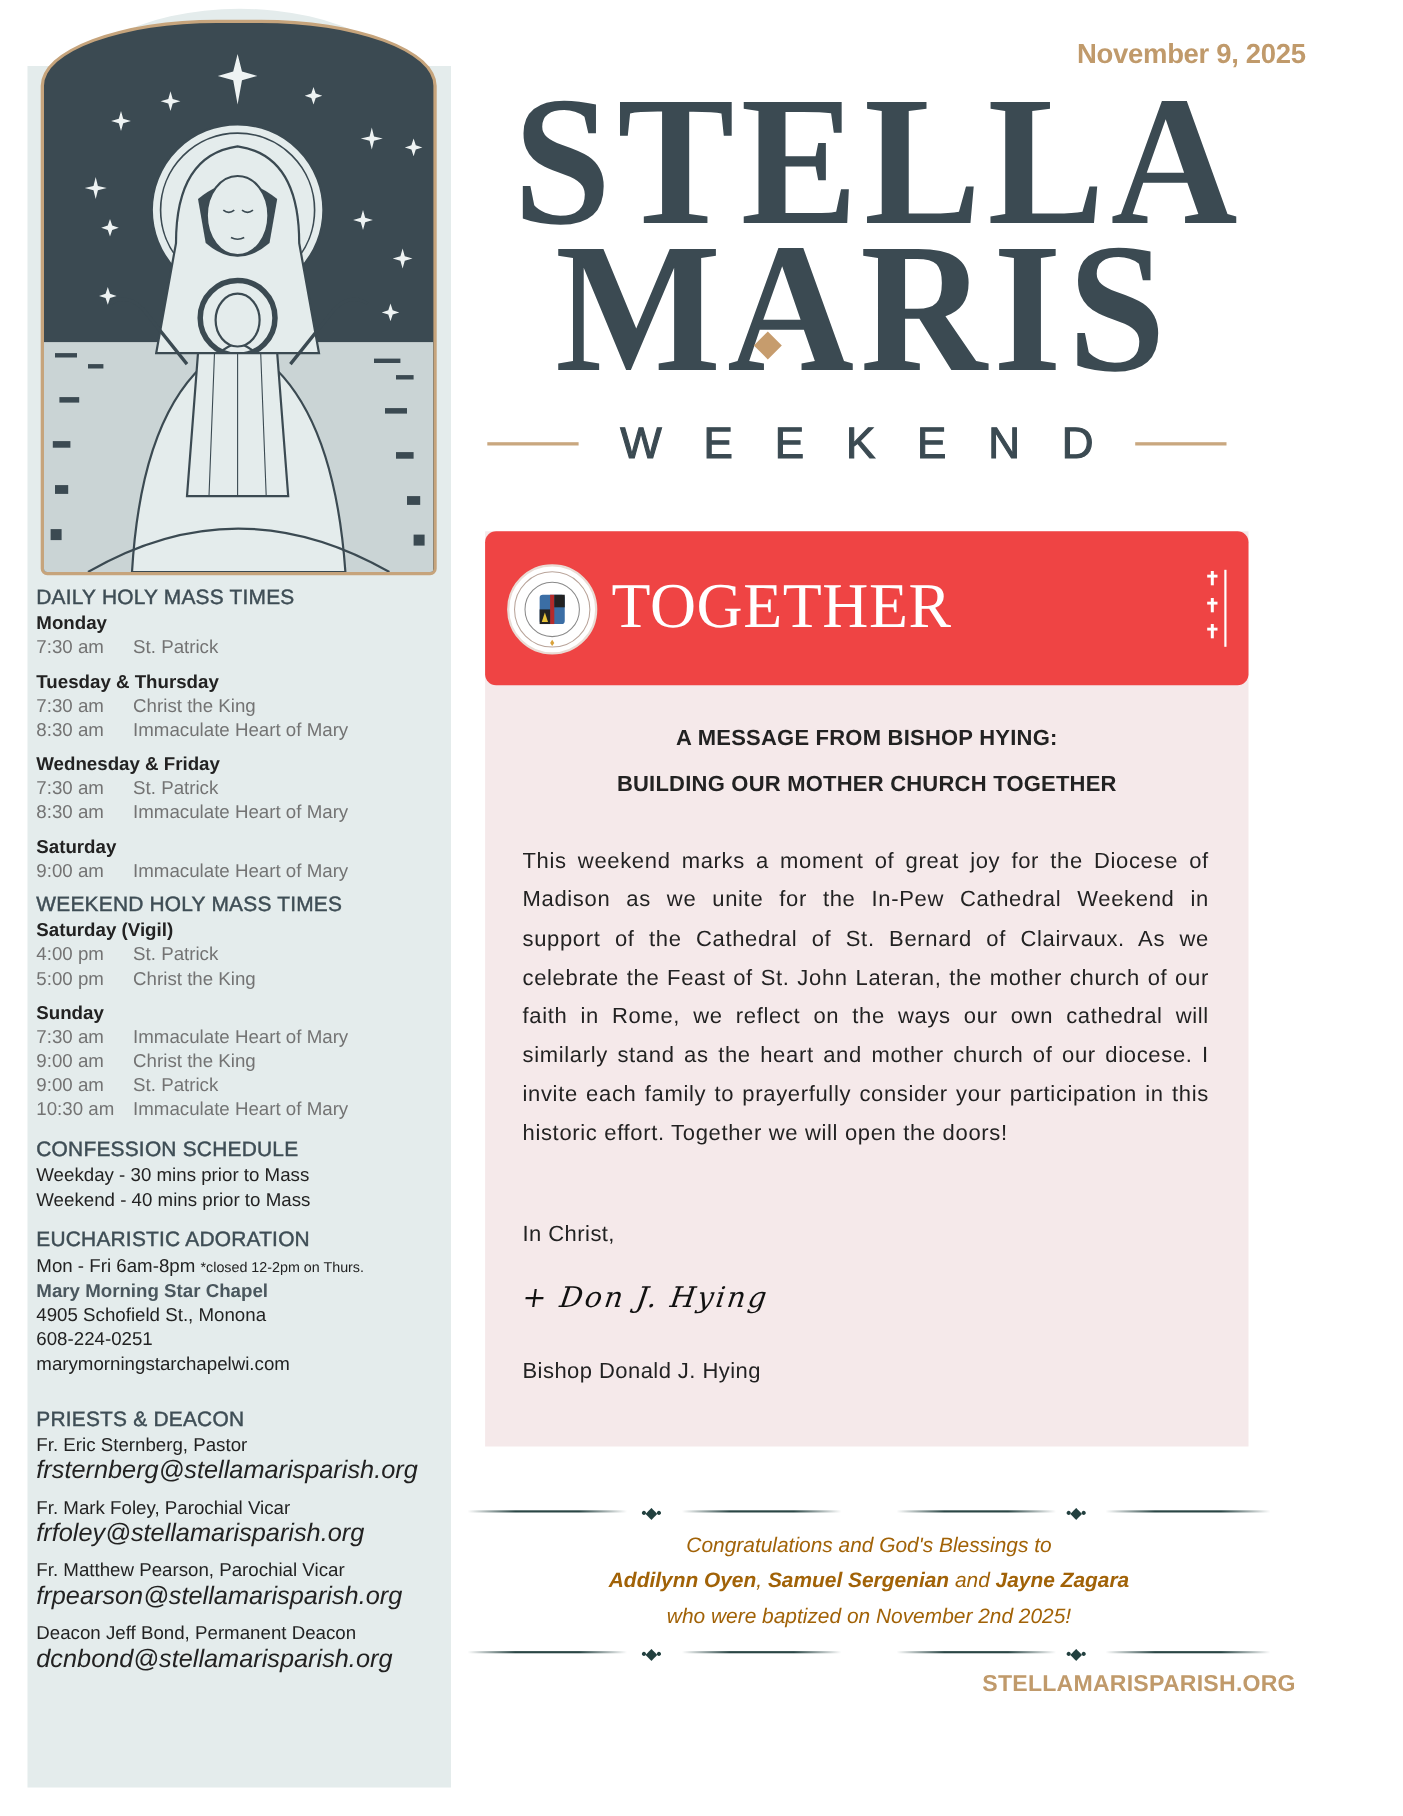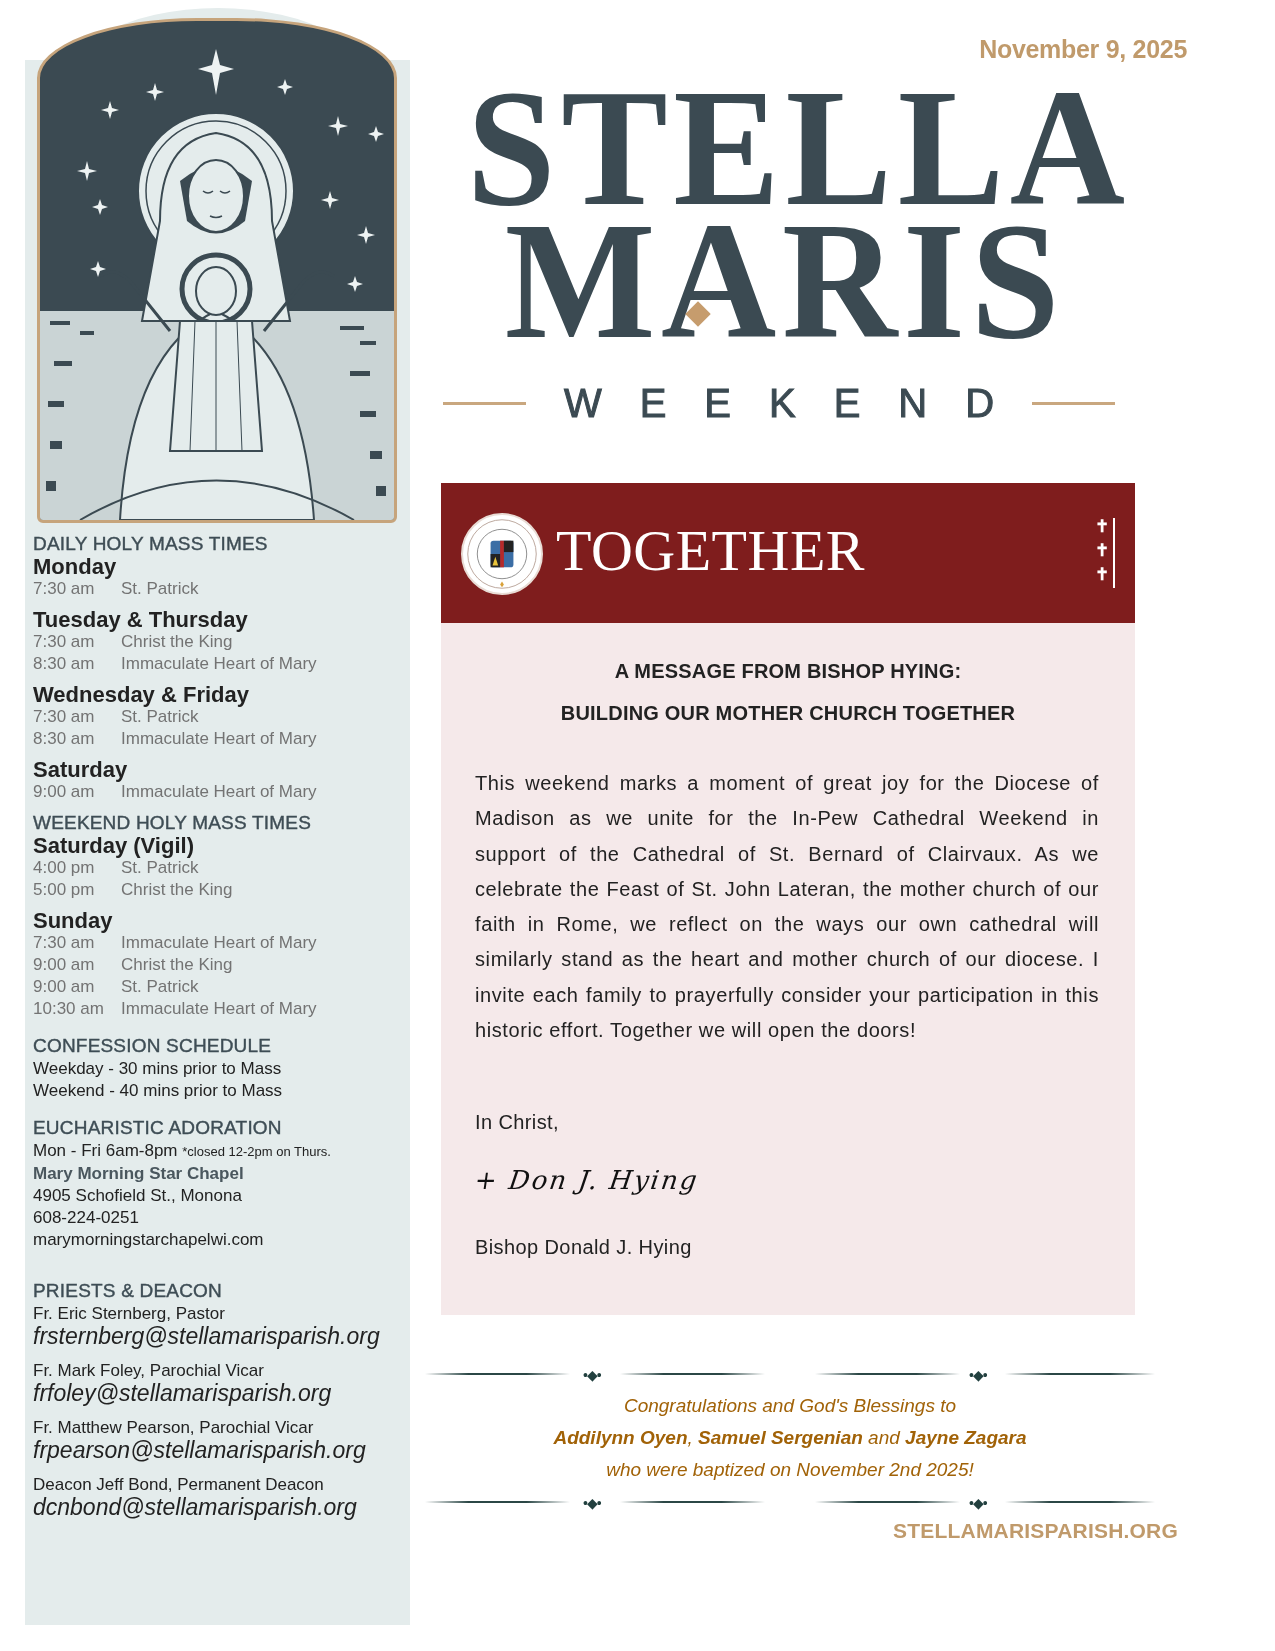--- a/index.html
+++ b/index.html
@@ -23,21 +23,21 @@
     border-radius: 160px 160px 6px 6px / 60px 60px 6px 6px;
     overflow: hidden;
   }
   .icon-frame svg { position: absolute; left: 0; top: 0; }
 
   .side-content { position: absolute; left: 8px; top: 532px; width: 360px; }
   .sec-title {
     font-size: 19px; color: #3e4d55; font-weight: normal; letter-spacing: 0.2px;
     -webkit-text-stroke: 0.4px #3e4d55; line-height: 24px;
   }
-  .day { font-size: 22px; font-weight: bold; color: #222; line-height: 22px; }
+  .day { font-size: 17px; font-weight: bold; color: #222; line-height: 22px; }
   .row { font-size: 17px; color: #737373; line-height: 22px; display: flex; }
   .row .t { width: 88px; flex: none; }
   .gap { height: 9px; }
   .plain { font-size: 17px; color: #222; line-height: 22px; }
   .small { font-size: 13px; }
   .chapel { font-size: 17px; font-weight: bold; color: #4a575e; line-height: 22px; }
   .email { font-size: 23px; font-style: italic; color: #222; line-height: 22px; }
 
   
   .date {
@@ -61,22 +61,22 @@
   }
   .parish-rule { width: 85px; height: 3px; background: #c9a77f; }
   .parish-word {
     font-size: 40px; color: #3b4a52; letter-spacing: 38px; font-weight: normal;
     -webkit-text-stroke: 1px #3b4a52; padding-left: 38px;
   }
 
   
   .card { position: absolute; left: 441px; top: 483px; width: 694px; height: 832px; background: #f5e9ea; }
   .banner {
-    position: absolute; left: 0; top: 0; width: 694px; height: 140px; background: #7f1d1d;
-    display: flex; align-items: center;
+    position: absolute; left: 0; top: 0; width: 694px; height: 140px; background: #ef4444;
+    display: flex; align-items: center; border-radius: 10px;
   }
   .seal {
     position: absolute; left: 20px; top: 30px; width: 82px; height: 82px; border-radius: 50%;
     background: #ffffff; border: 2px solid #e9dcd5;
   }
   .seal-text {
     position: absolute; left: 0; top: 0; width: 100%; height: 100%;
   }
   .banner-title {
     position: absolute; left: 115px; top: 34px; font-family: "Liberation Serif", serif;

